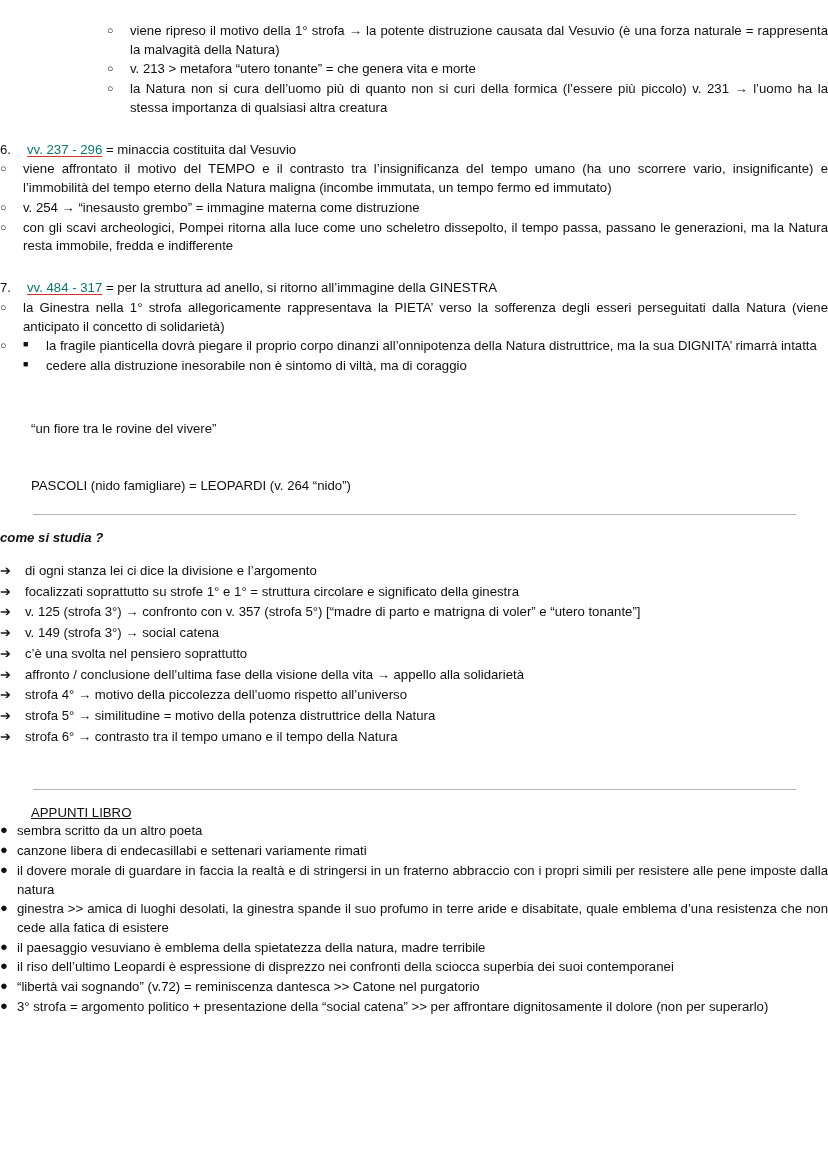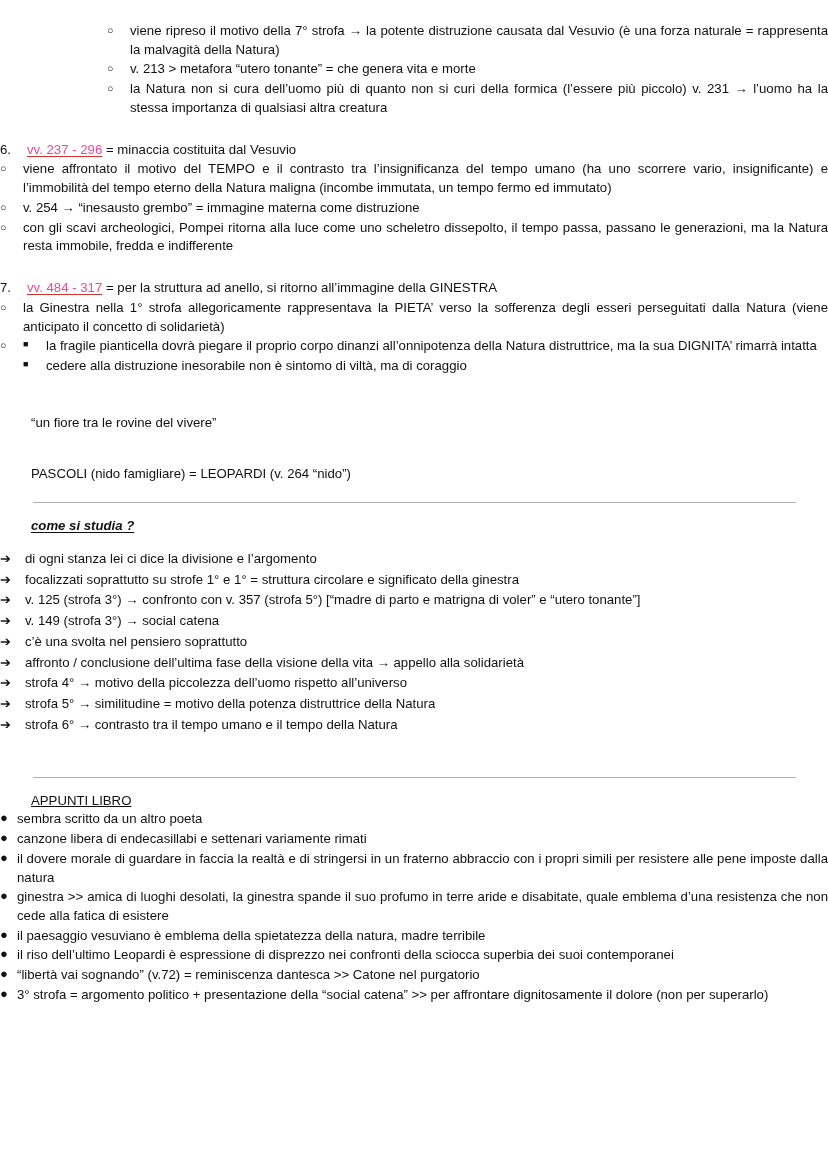--- a/index.html
+++ b/index.html
@@ -86,36 +86,34 @@
   .dotlist { margin-left: 58px; margin-top: 2px; }
   .dotlist > li.row { padding-left: 17px; margin-bottom: 1px; }
   .dotlist > li.row > .marker {
     font-size: 13px;
     top: -1px;
   }
 
   
   .para {
     margin-left: 31px;
-    margin-top: 11px;
+    margin-top: 17px;
     margin-bottom: 0;
   }
 
   
   .vref {
-    color: #ec4899;
+    color: #0f766e;
     text-decoration: underline;
     text-decoration-color: #d4322c;
     text-underline-offset: 2px;
   }
   .heading-studia {
-    margin-left: 31px;
     font-weight: bold;
     font-style: italic;
-    text-decoration: underline;
     text-underline-offset: 2px;
   }
   .plainhead { margin-left: 31px; text-decoration: underline; }
 
   hr.rule {
     border: none;
     border-top: 1.6px solid #b3b3b3;
     margin: 0;
     width: 763px;
     margin-left: 33px;
@@ -130,21 +128,21 @@
 </head>
 <body>
 
 <div class="page">
 
   <div class="top-pad"></div>
 
   <ul class="lvl circlelist top">
     <li class="row">
       <span class="marker">○</span>
-      <span class="txt">viene ripreso il motivo della 7° strofa → la potente distruzione causata dal Vesuvio (è una forza naturale = rappresenta la malvagità della Natura)</span>
+      <span class="txt">viene ripreso il motivo della 1° strofa → la potente distruzione causata dal Vesuvio (è una forza naturale = rappresenta la malvagità della Natura)</span>
     </li>
     <li class="row">
       <span class="marker">○</span>
       <span class="txt">v. 213 &gt; metafora “utero tonante” = che genera vita e morte</span>
     </li>
     <li class="row">
       <span class="marker">○</span>
       <span class="txt">la Natura non si cura dell’uomo più di quanto non si curi della formica (l’essere più piccolo) v. 231 → l’uomo ha la stessa importanza di qualsiasi altra creatura</span>
     </li>
   </ul>

